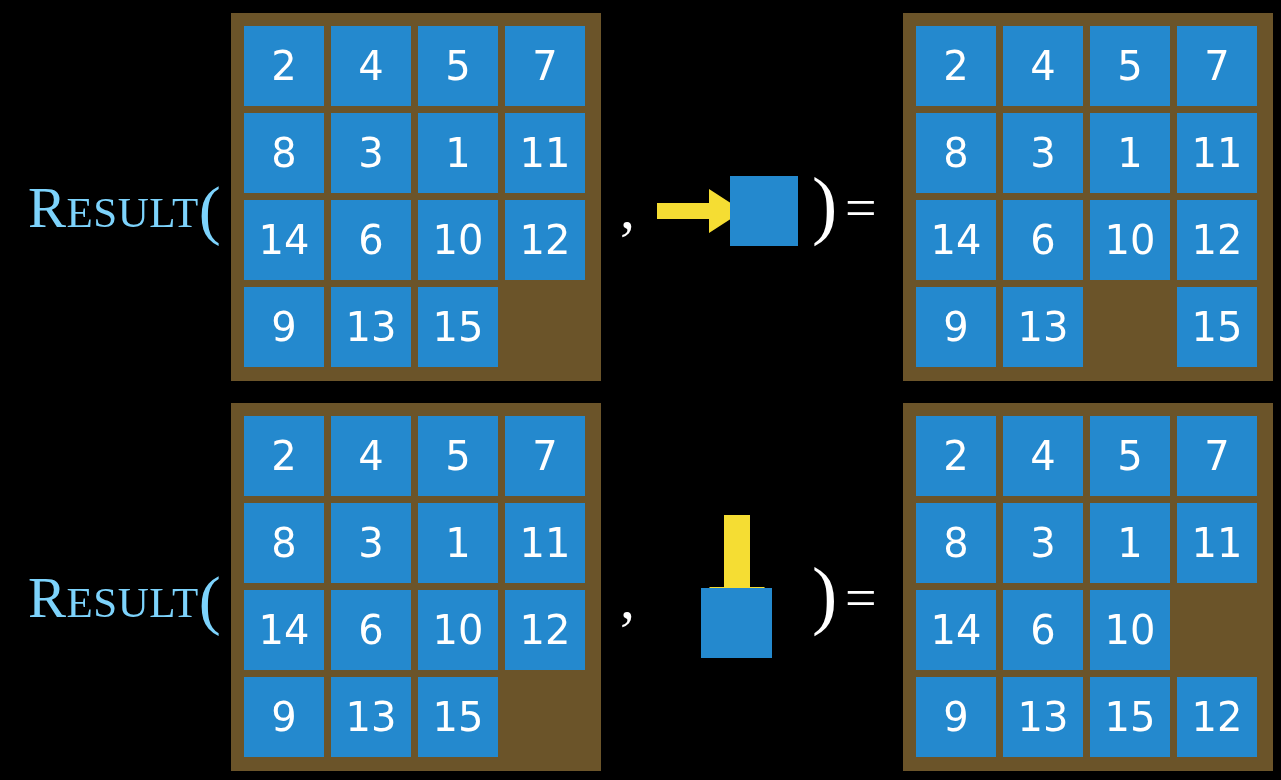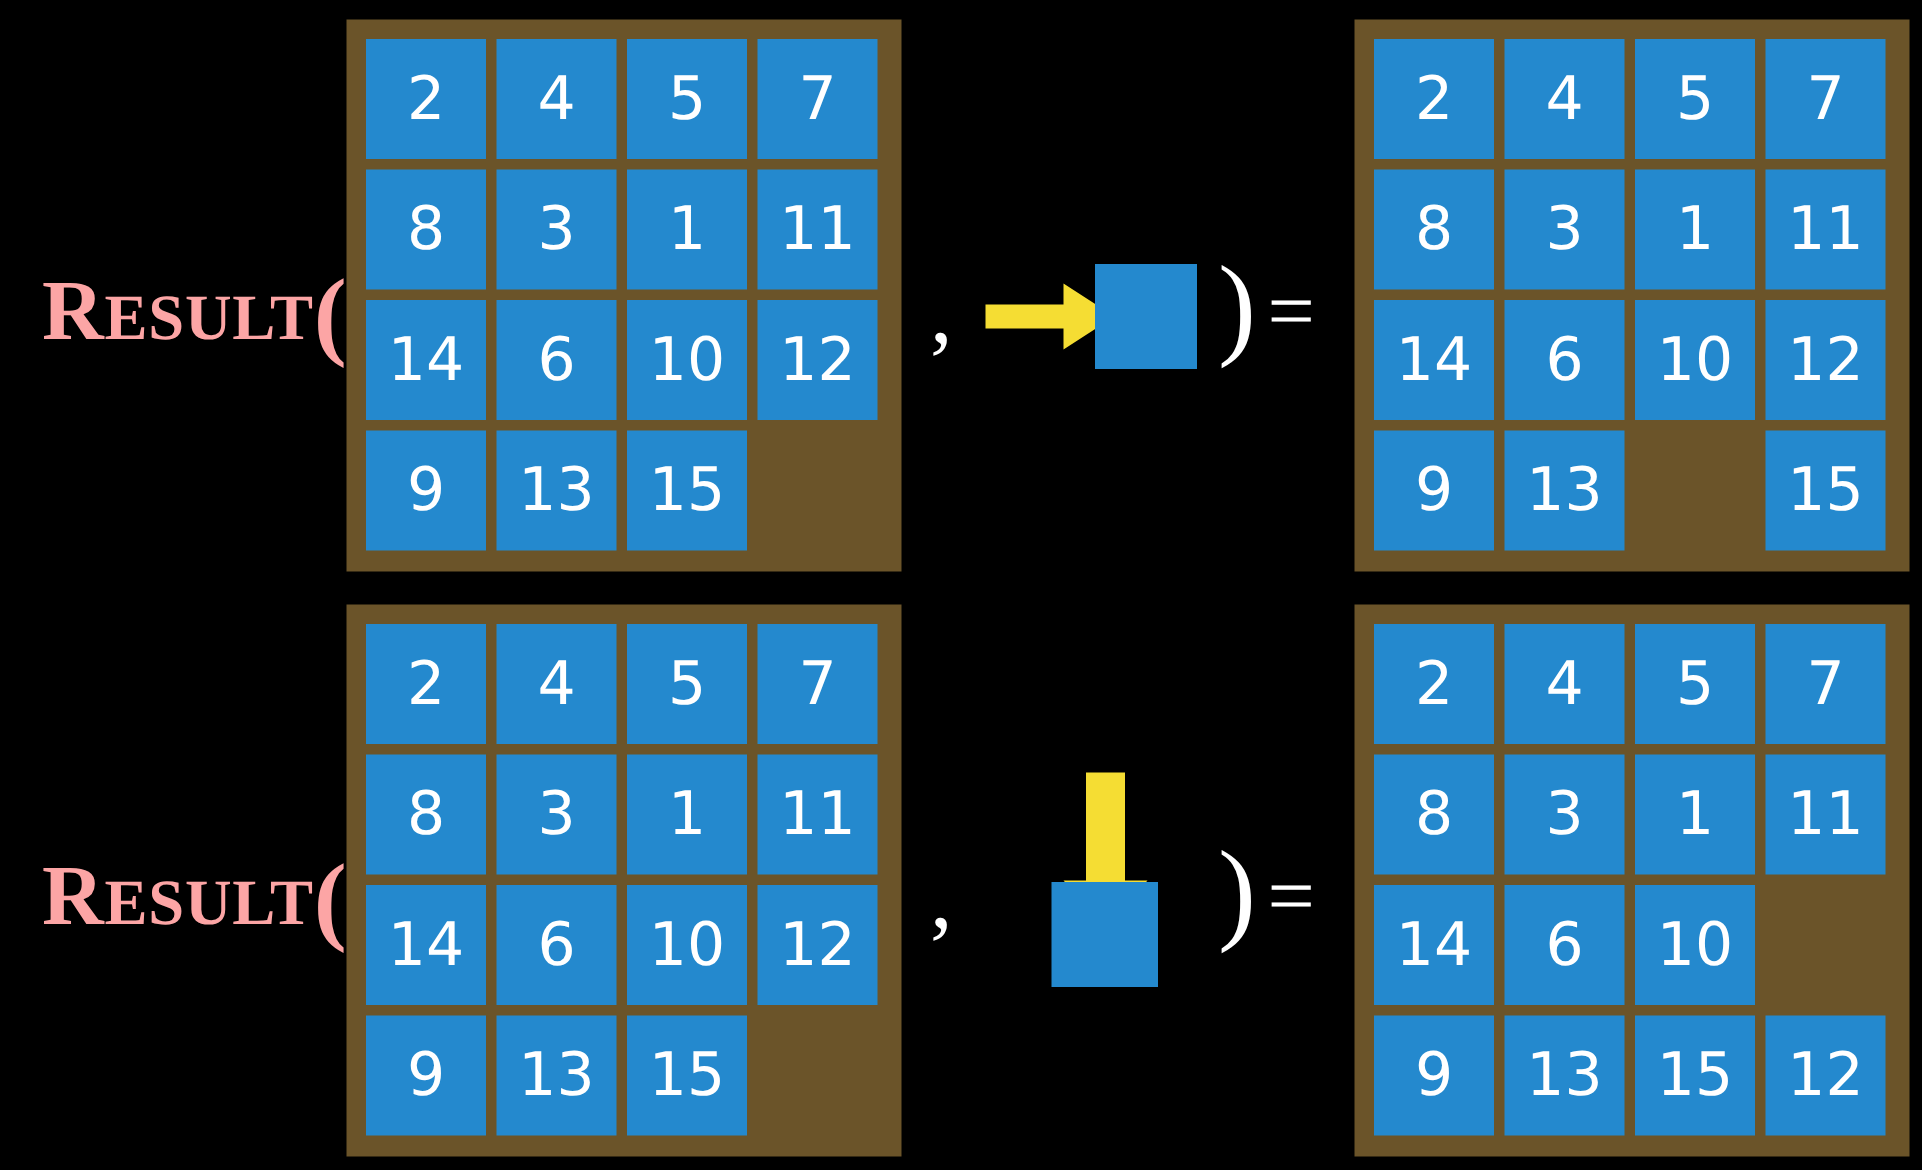--- a/index.html
+++ b/index.html
@@ -18,23 +18,23 @@
   .stage {
     position: absolute;
     left: 0; top: 0;
     width: 1281px;
     height: 780px;
   }
 
   
   .result-label {
     position: absolute;
-    color: #fca5a5;
-    font-family: "Liberation Serif", serif;
-    font-weight: 700;
+    color: #7dd3fc;
+    font-family: "Liberation Serif", serif;
+    font-weight: 400;
     white-space: nowrap;
     letter-spacing: 0.5px;
     line-height: 1;
   }
   .result-label .big {
     font-size: 57px;
   }
   .result-label .small {
     font-size: 43px;
   }

